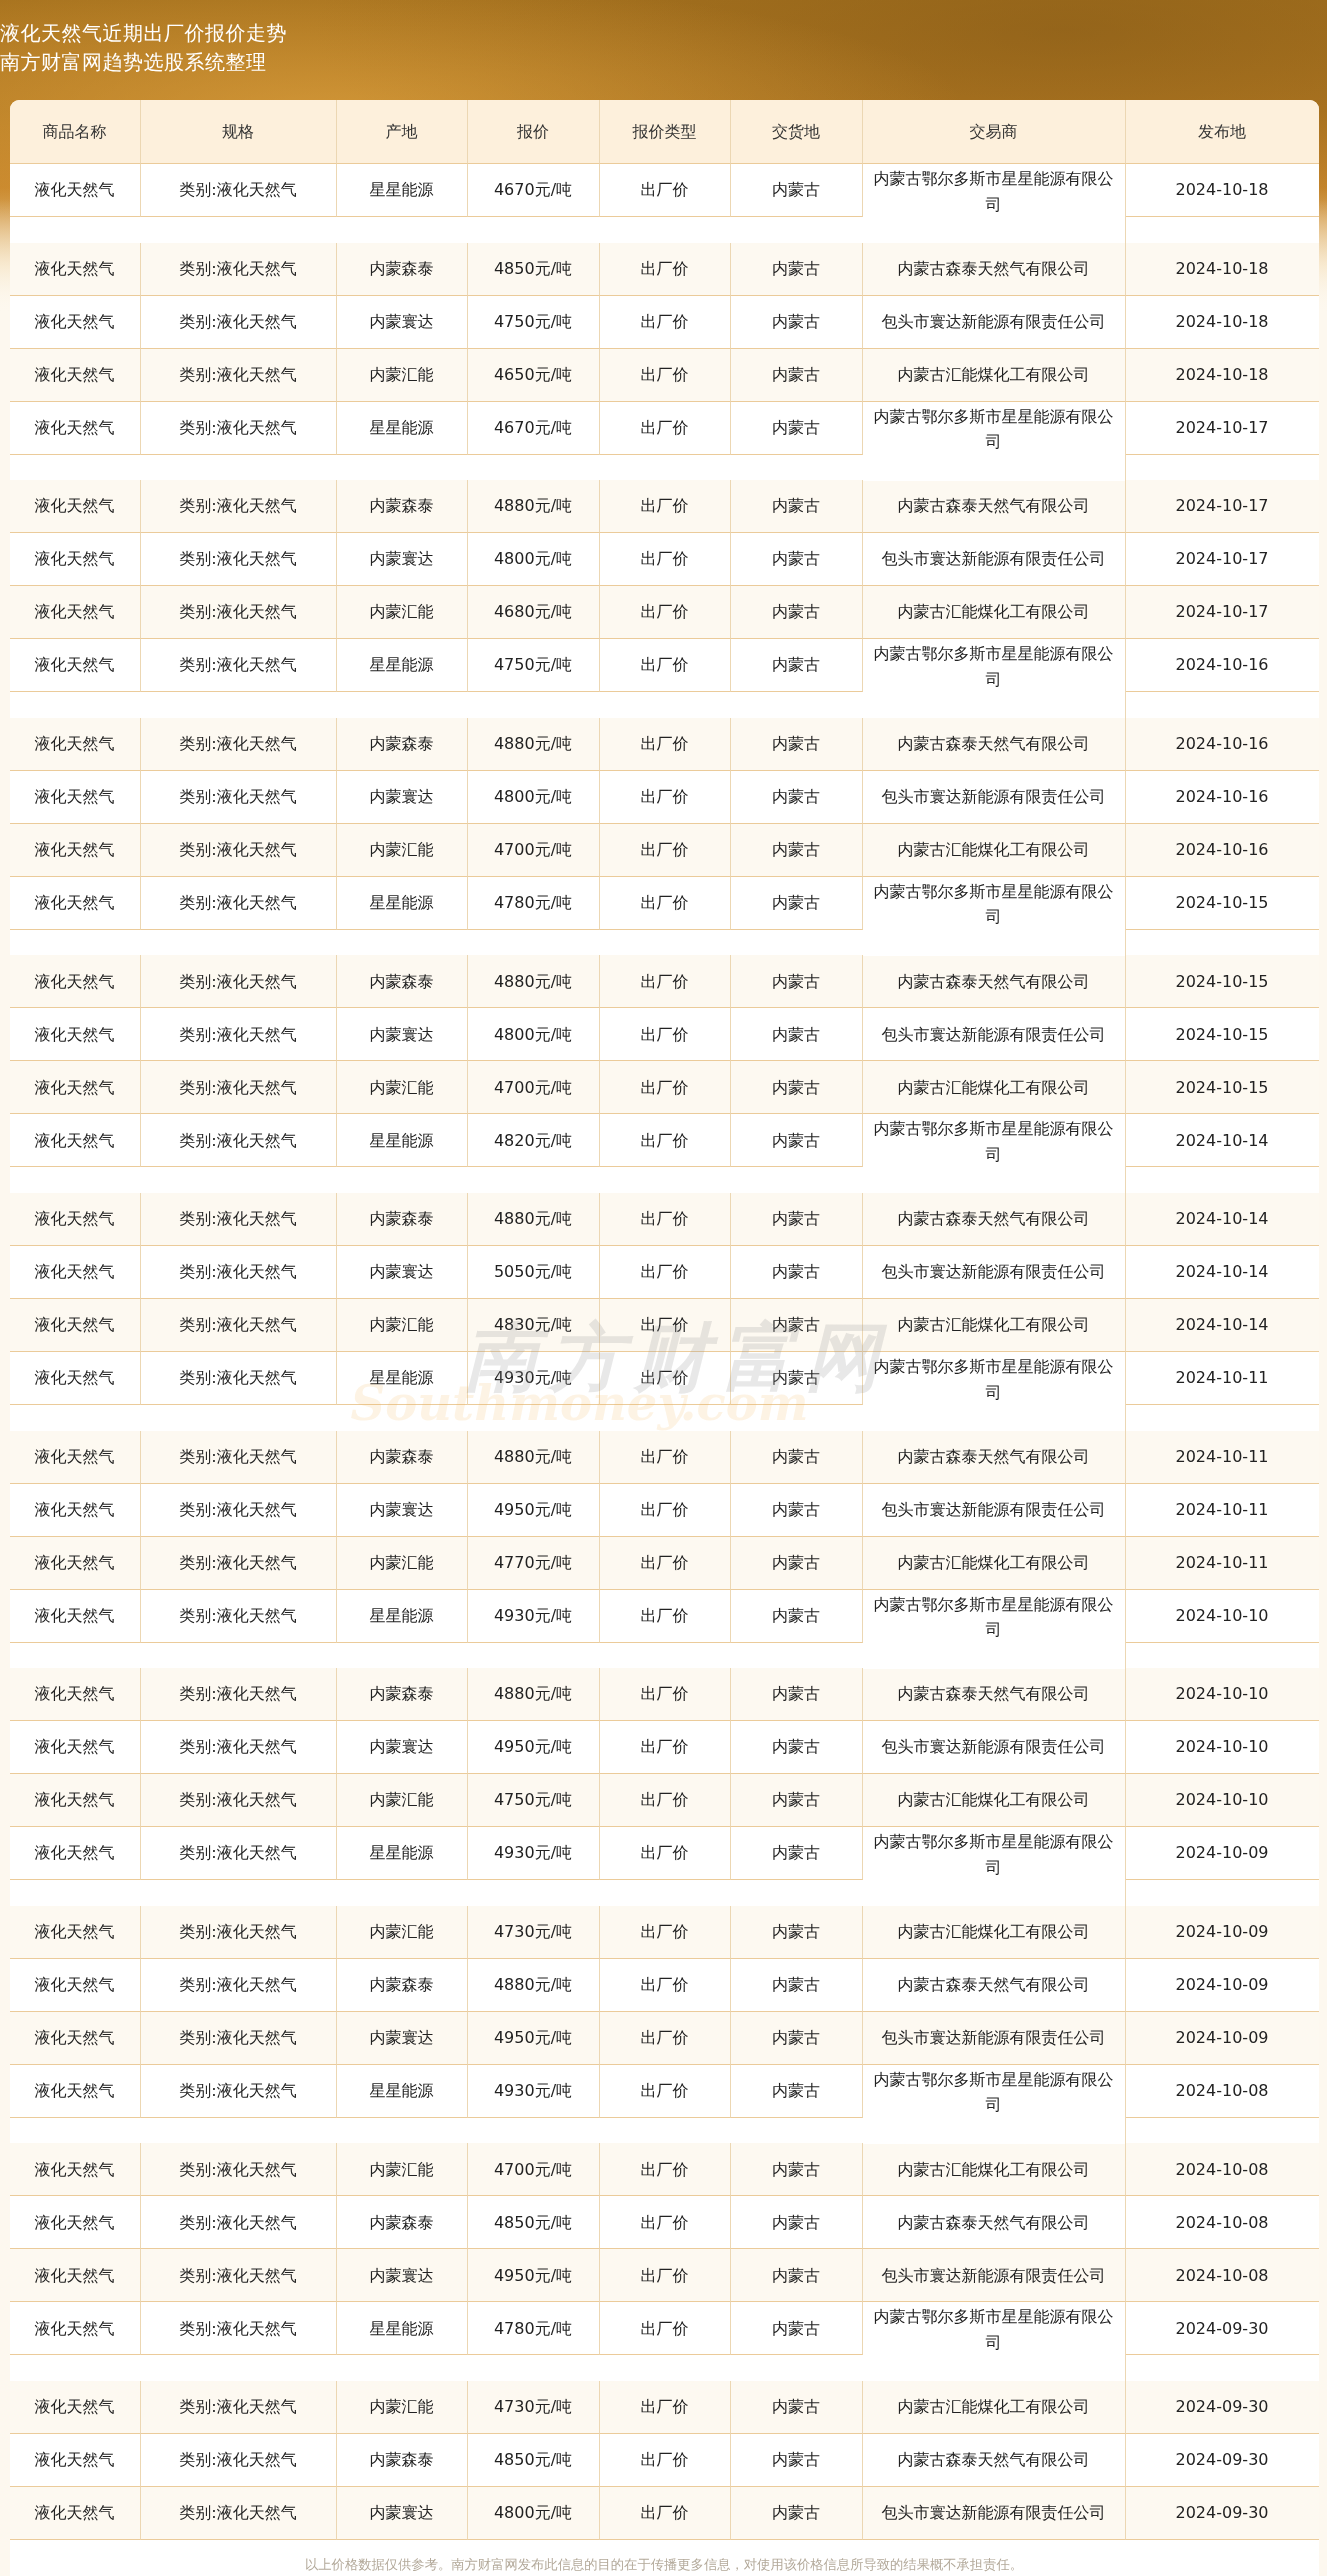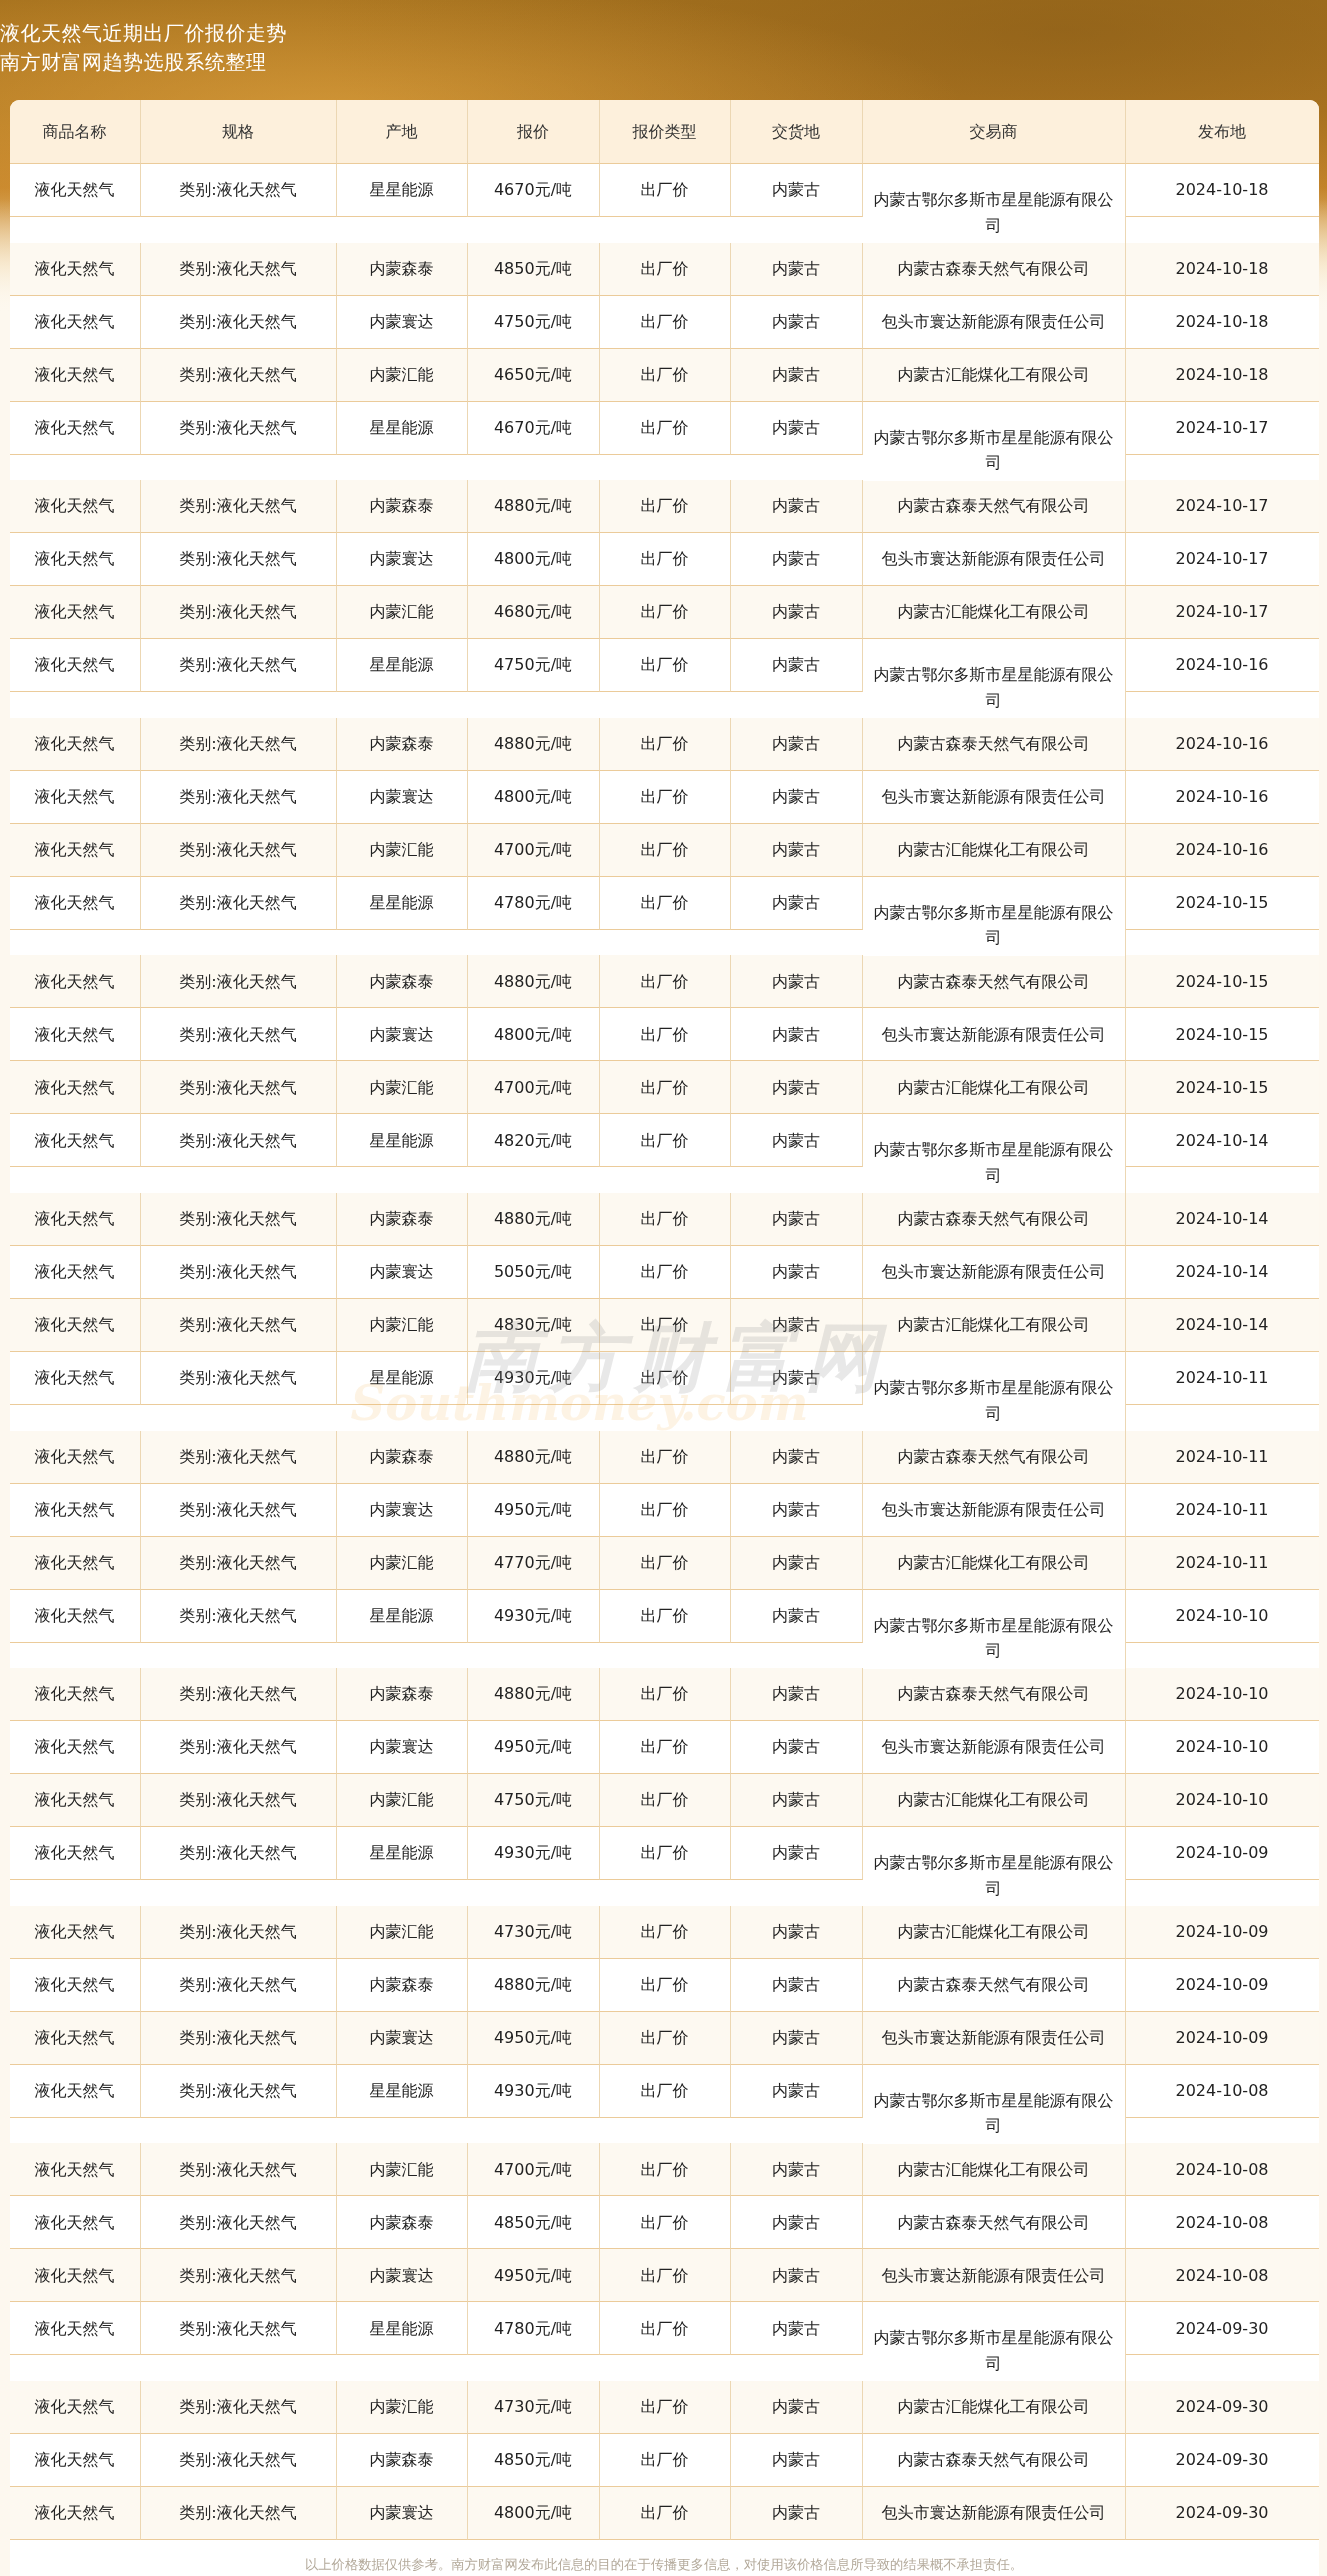--- a/index.html
+++ b/index.html
@@ -46,21 +46,21 @@
   }
   .cell:last-child { border-right: none; }
   .c1 { width: 131px; } .c2 { width: 196px; } .c3 { width: 131px; } .c4 { width: 132px; }
   .c5 { width: 131px; text-align: right; } .c6 { width: 132px; } .c7 { width: 263px; } .c8 { width: 193px; }
   .head .cell { background: #fdf0dc; height: 64px; font-size: 16px; color: #333; border-bottom: 1.9px solid #ebcb9a; }
   .row.alt .cell { background: #fdf9f1; }
   .row.plain .cell { background: #fff; }
 
   
   .tall-group { position: relative; width: 1309px; }
-  .tall-group .row .cell.c7 { border-bottom: none; align-items: flex-start; padding-top: 23px; height: 79px; position: relative; z-index: 1; background: #fff; padding-left: 9.5px; padding-right: 9.5px; }
+  .tall-group .row .cell.c7 { border-bottom: none; align-items: flex-start; padding-top: 2px; height: 79px; position: relative; z-index: 1; background: #fff; padding-left: 9.5px; padding-right: 9.5px; }
   .tall-group .row { height: 53px; overflow: visible; }
   .spacer { height: 25.6px; background: #fff; width: 1309px; position: relative; }
   .spacer .c7-edge { position: absolute; left: 853px; width: 263px; bottom: 0; border-bottom: 1.9px solid #ebcb9a; border-right: 0.9px solid #ecd7b3; height: 25.6px; }
 
   .watermark {
     position: absolute; z-index: 3; pointer-events: none;
     left: 322px; top: 1309px; width: 626px; height: 190px;
   }
   .wm-cn {
     position: absolute; left: 142px; top: 0px;

